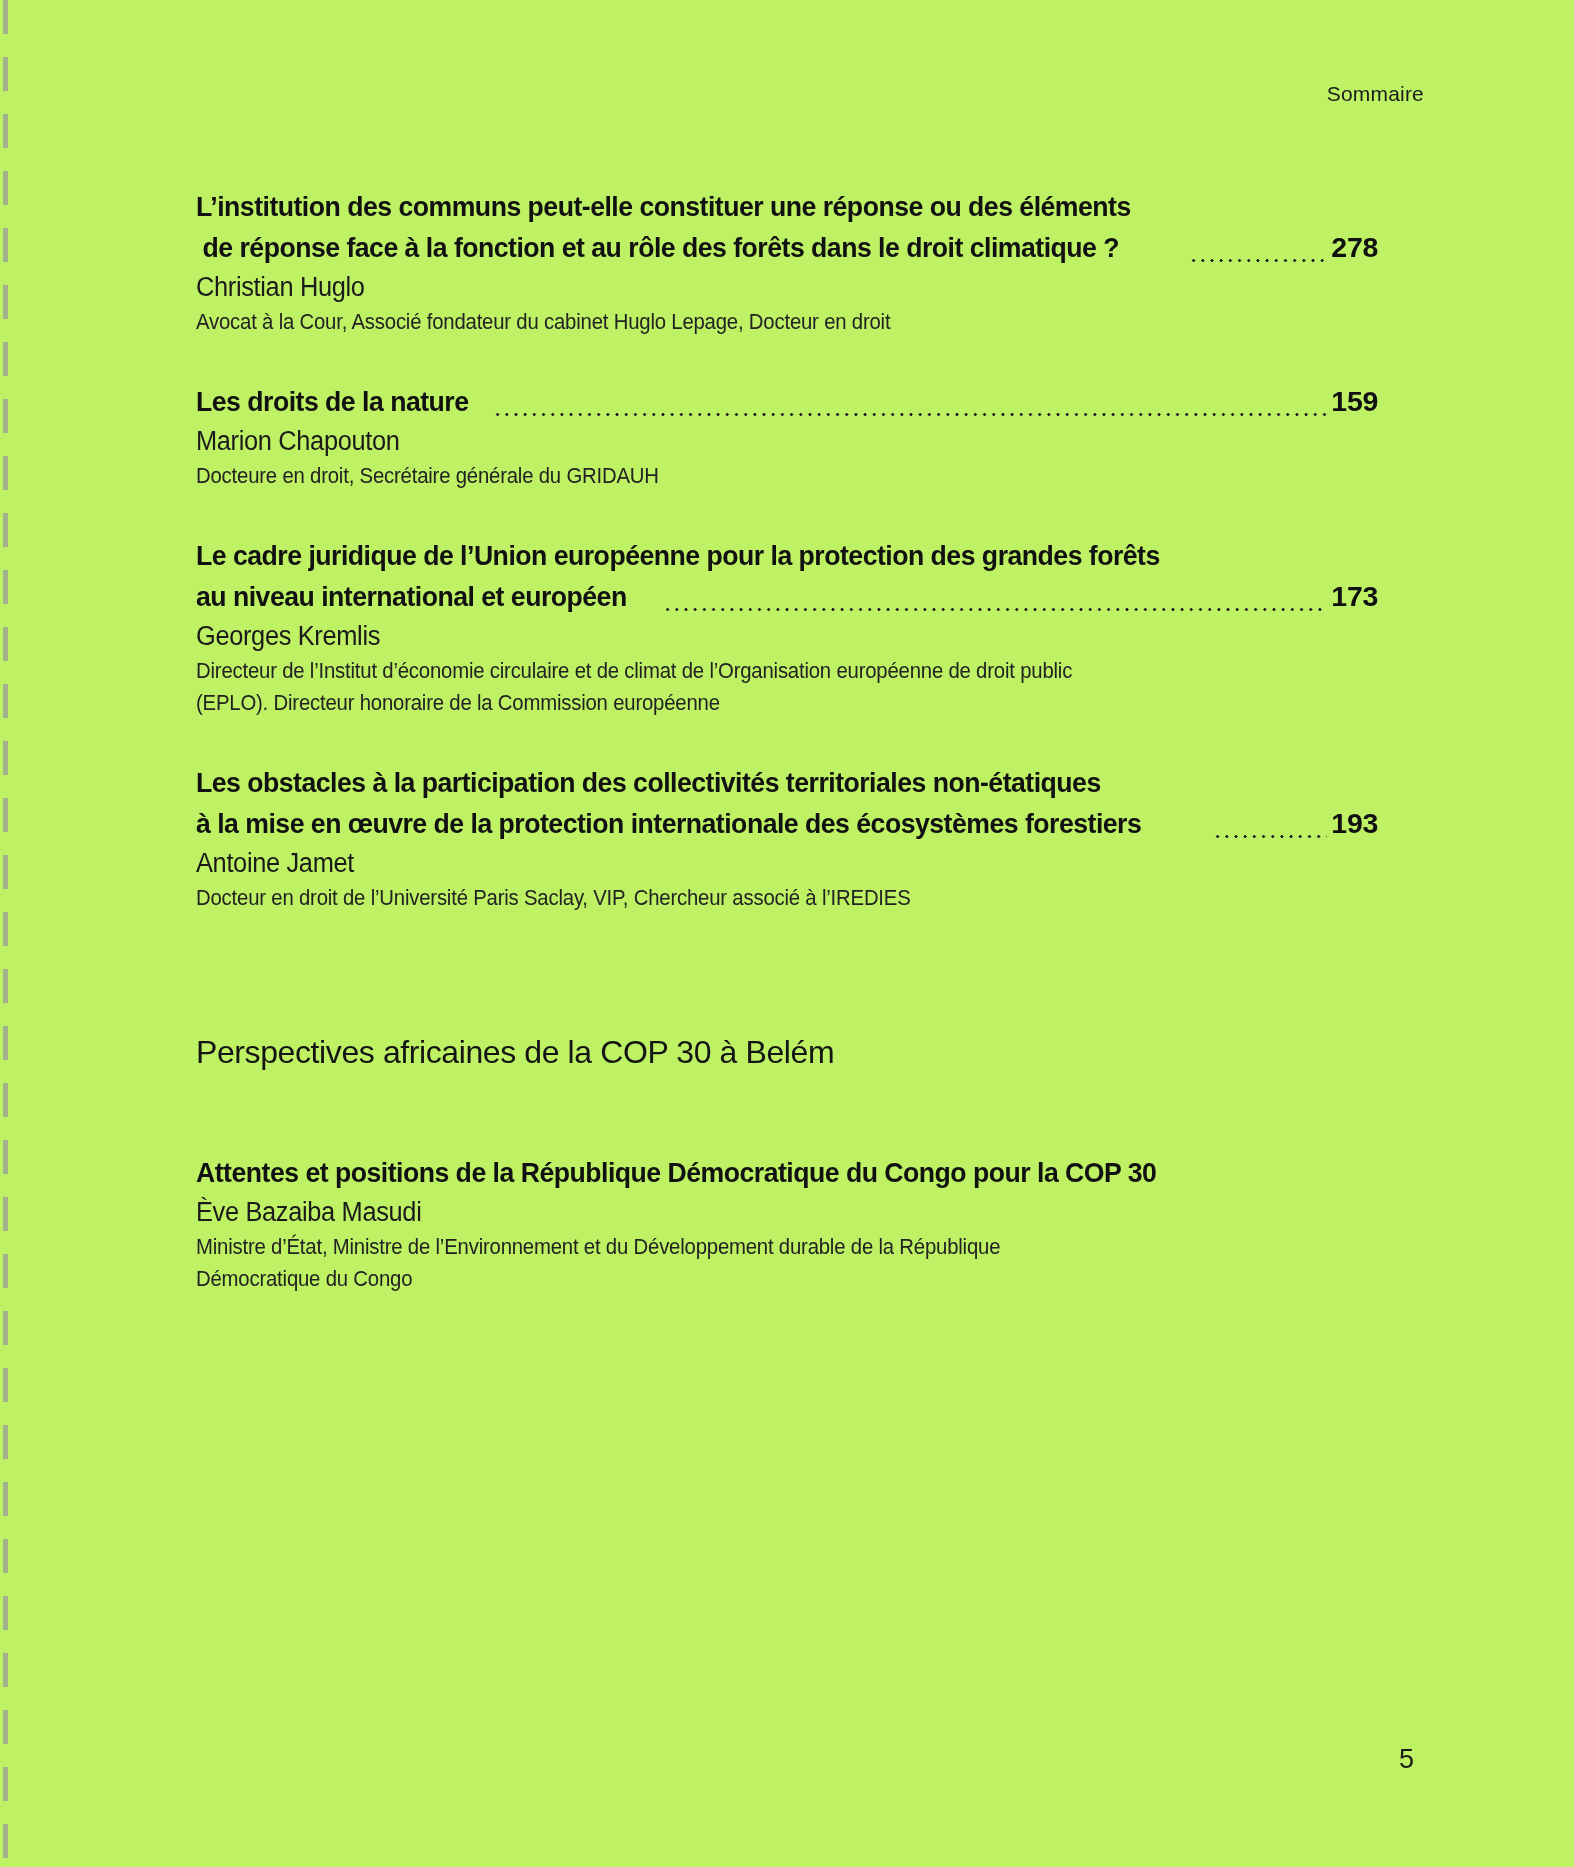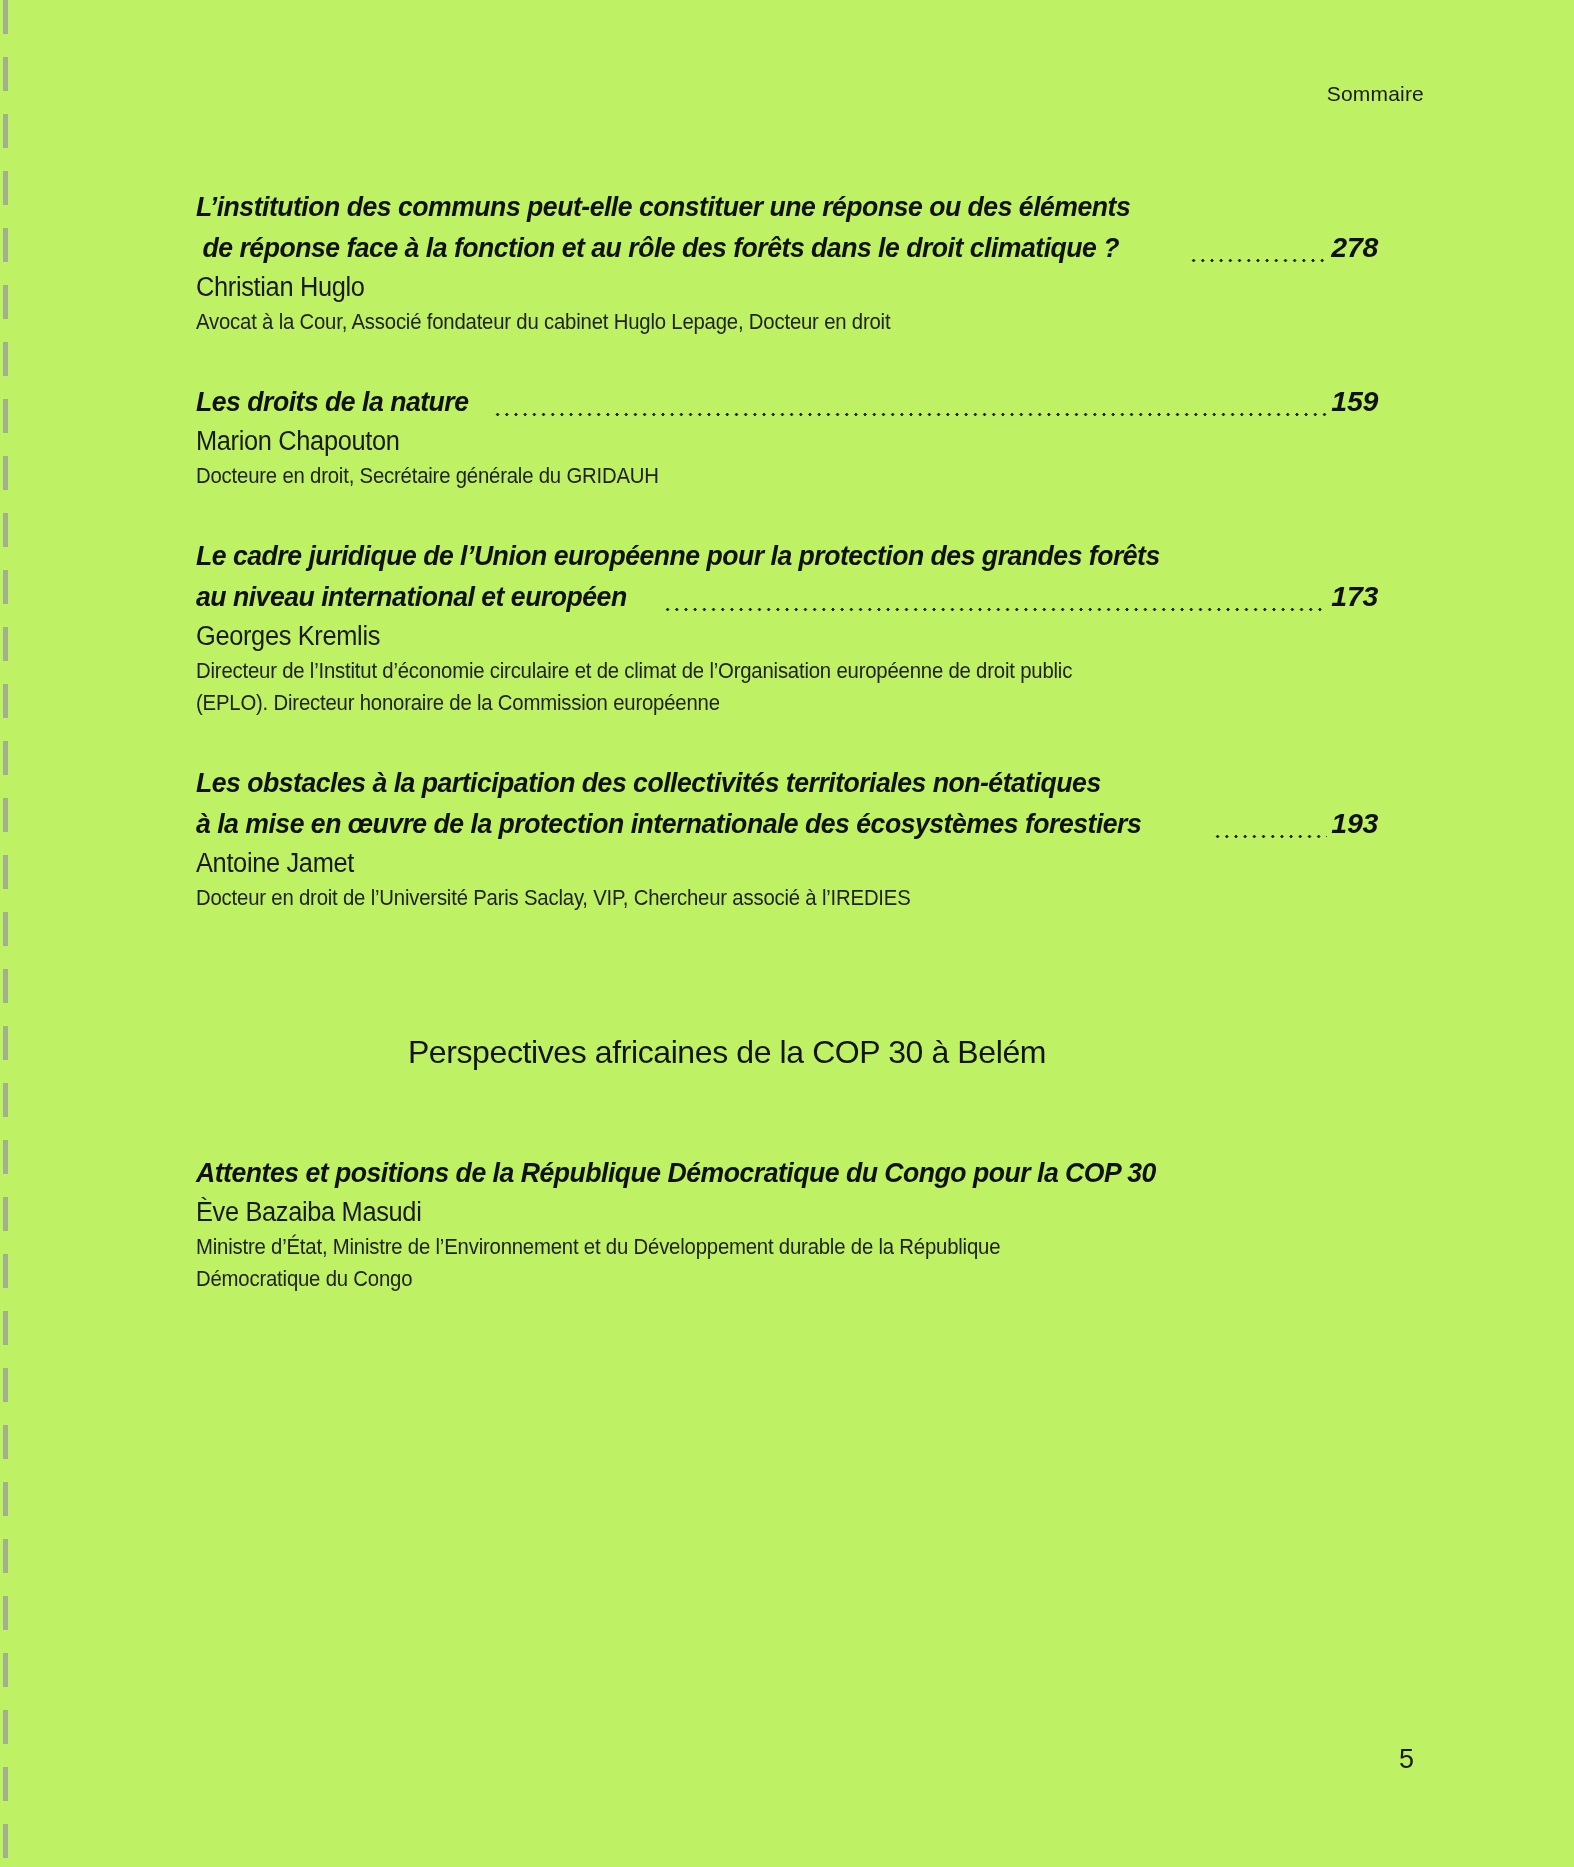--- a/index.html
+++ b/index.html
@@ -64,21 +64,20 @@
   .title-line {
     display: flex;
     align-items: flex-start;
     font-family: "Liberation Sans", sans-serif;
     font-weight: bold;
     font-size: 28.5px;
     line-height: 41px;
     color: #111111;
     letter-spacing: -0.55px;
     white-space: nowrap;
-    font-style: italic;
   }
   .title-line .txt {
     flex: 0 0 auto;
     transform: scaleX(0.935);
     transform-origin: left center;
   }
   .title-line.indented .txt { padding-left: 7px; }
 
   .leader {
     flex: 1 1 auto;
@@ -133,21 +132,20 @@
     color: #222222;
     letter-spacing: -0.2px;
     transform: scaleX(0.945);
     transform-origin: left center;
     max-width: 1240px;
   }
   .affiliation .aff-row { white-space: nowrap; }
 
   
   .section-heading {
-    text-align: center;
     font-family: "Liberation Sans", sans-serif;
     font-weight: normal;
     font-size: 32px;
     line-height: 44px;
     color: #141414;
     letter-spacing: -0.4px;
     margin: 116px 0 78px 0;
     padding-right: 120px;
   }
 

